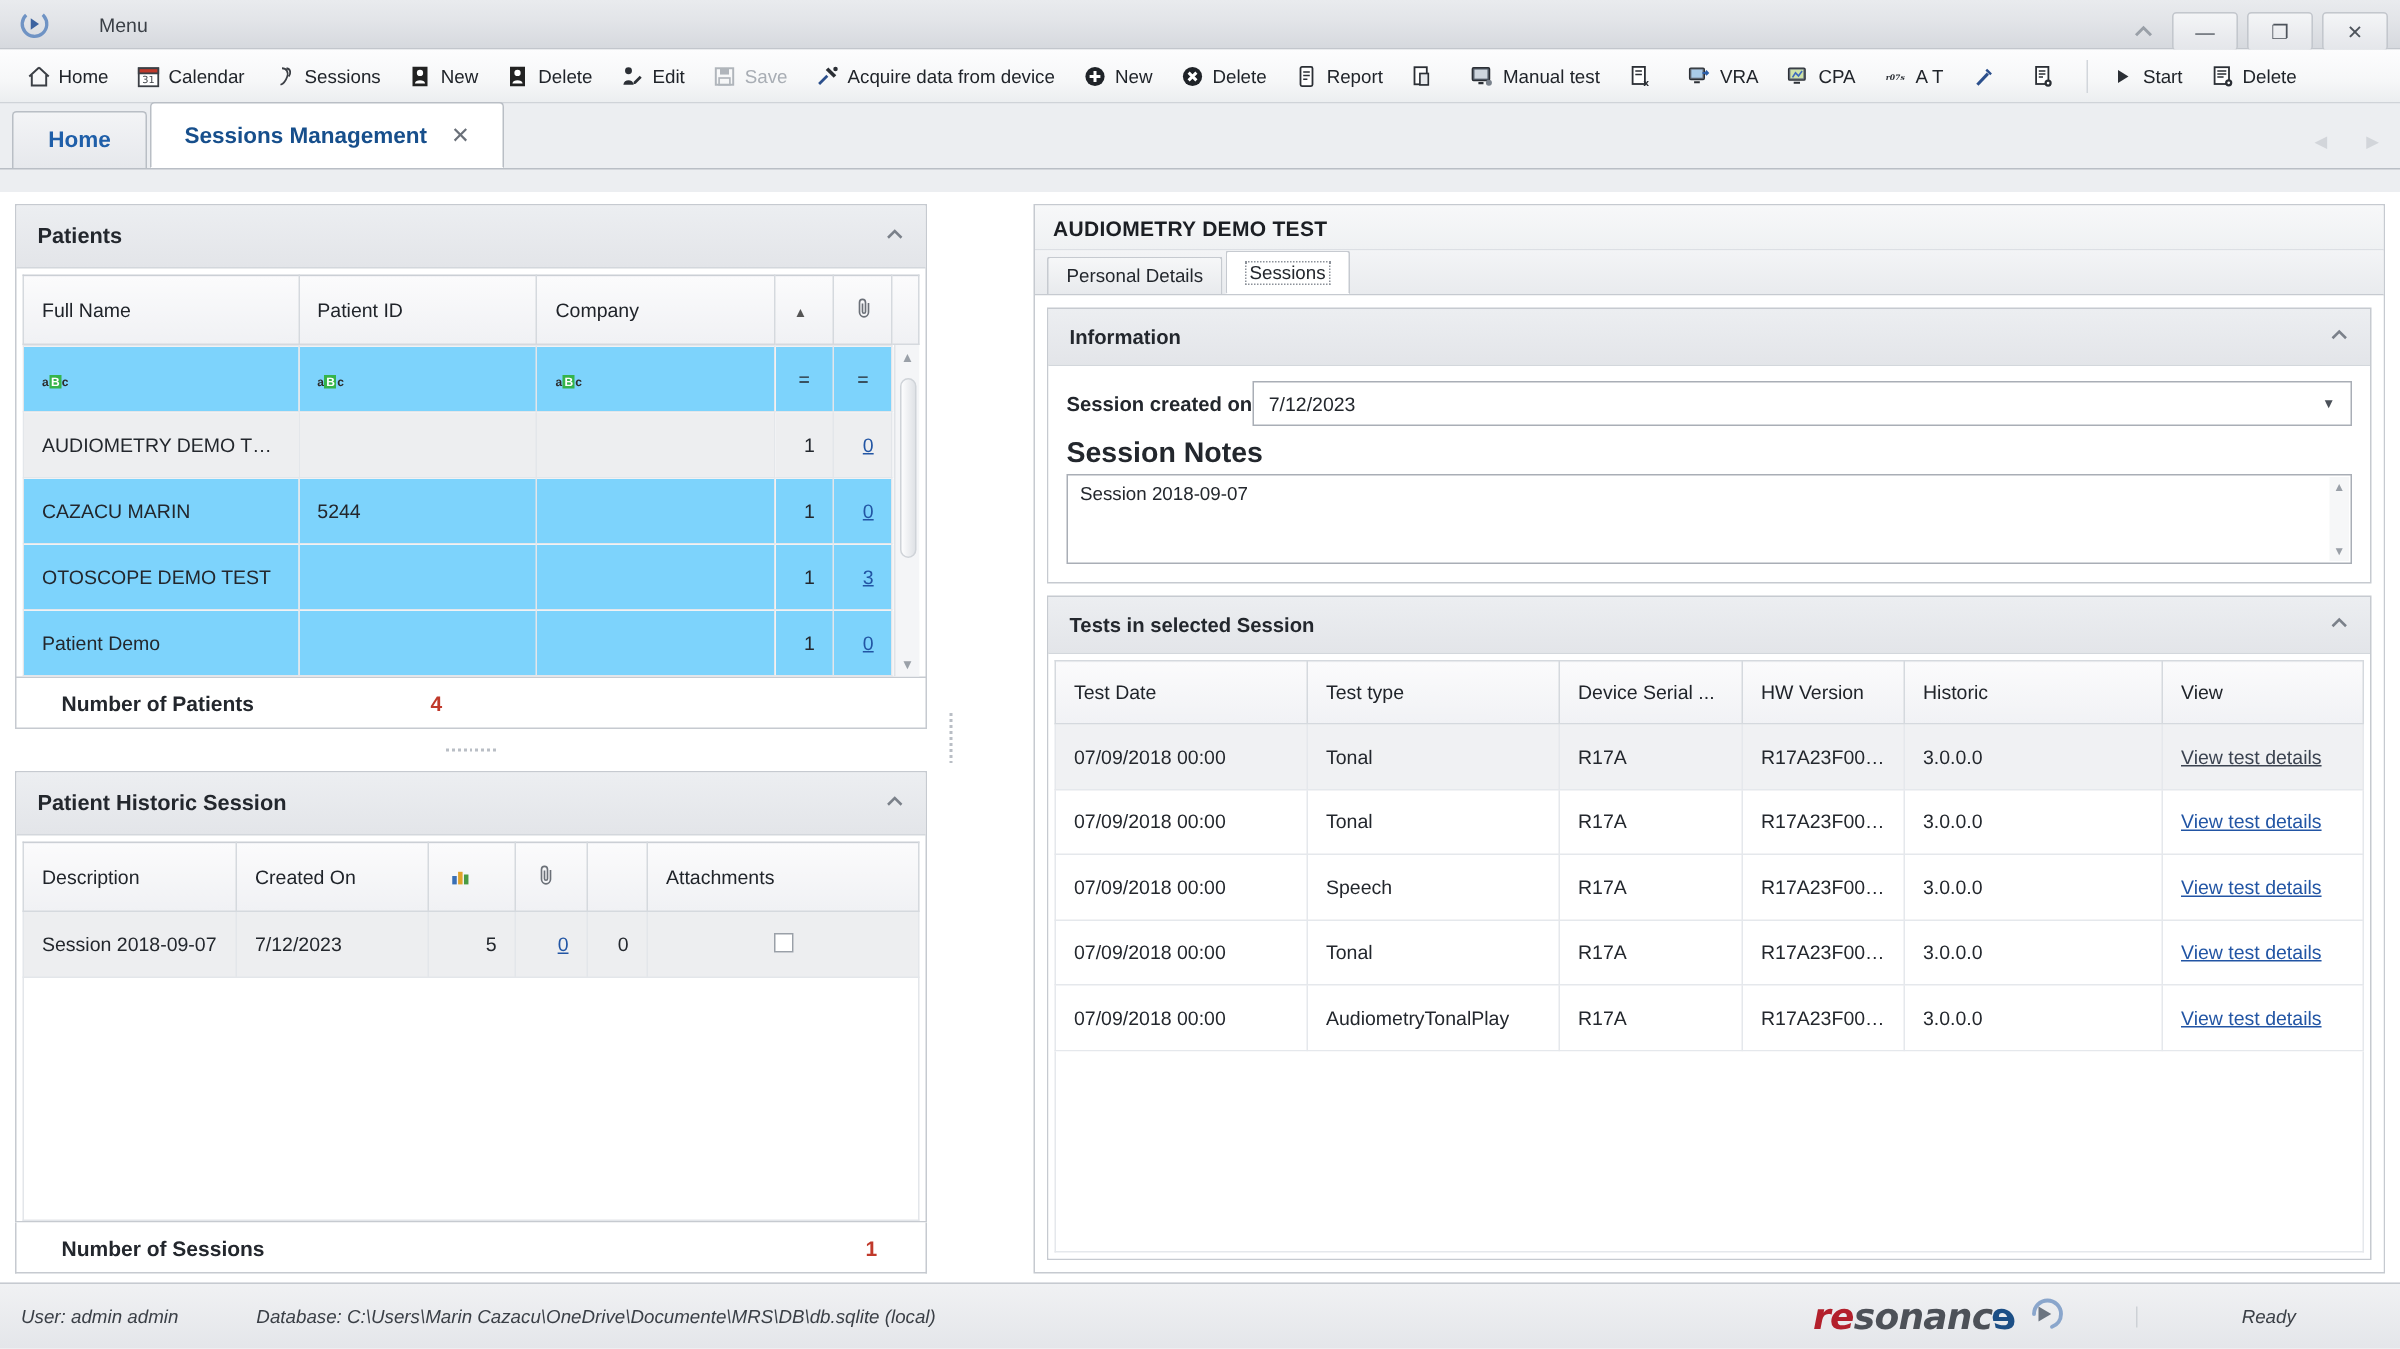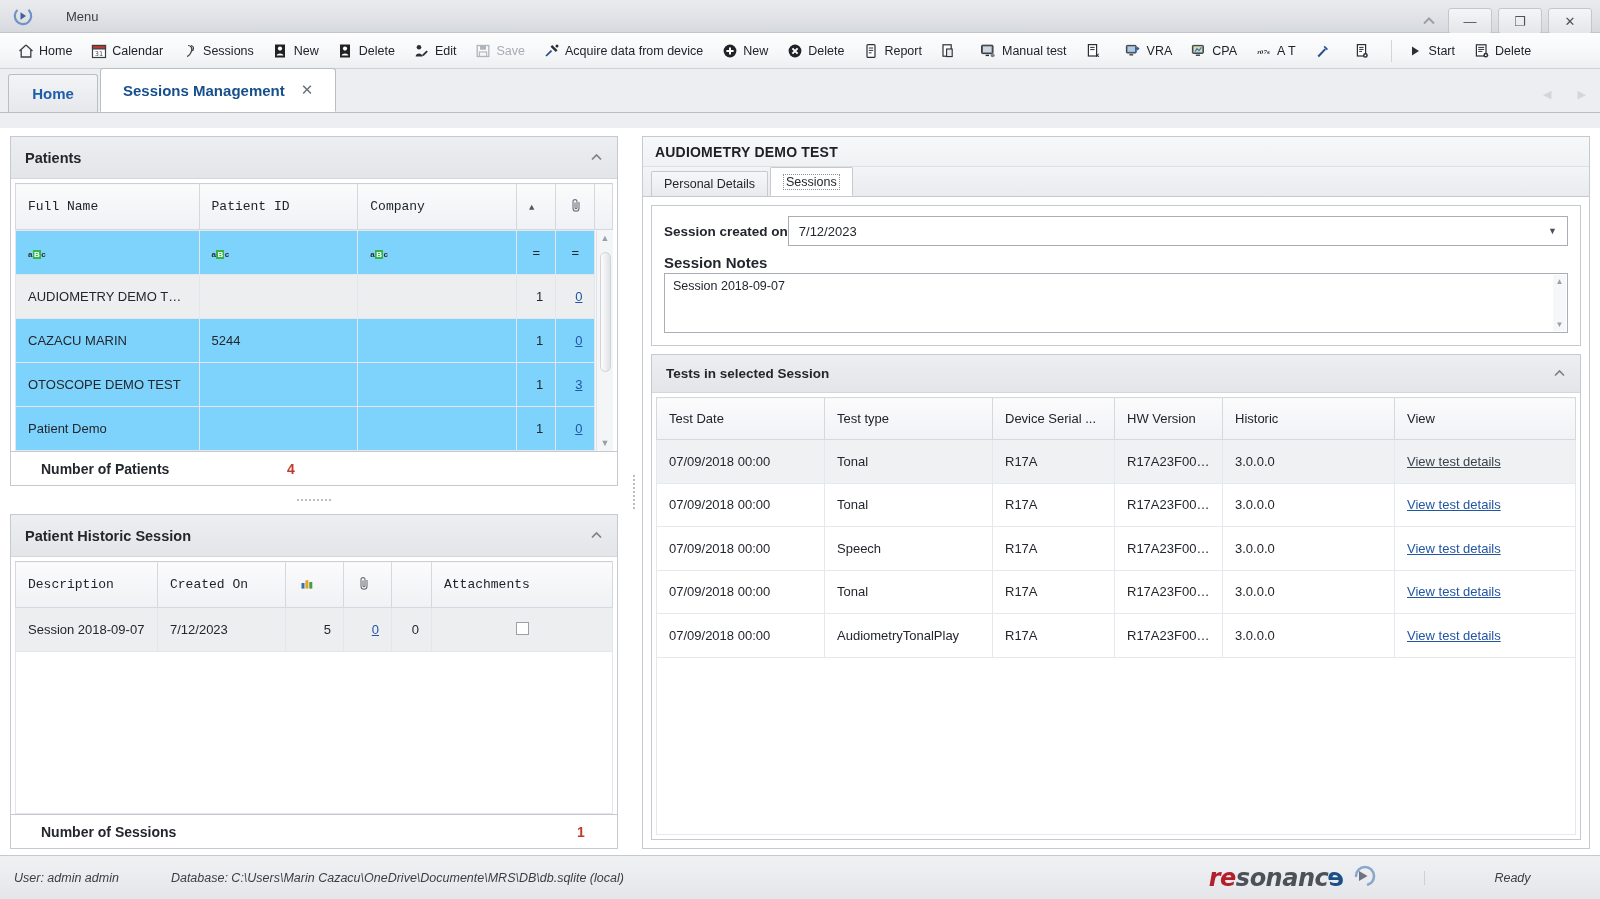--- a/index.html
+++ b/index.html
@@ -74,21 +74,21 @@
   .tab .tabclose{ font-size:15px; font-weight:normal; color:#6a7079; }
   .tab-nav{ position:absolute; right:14px; bottom:11px; display:flex; gap:26px; color:#d2d5da; font-size:11px;}
   .content{
     position:absolute; left:0; top:128px; right:0; bottom:44px;
     background:#ffffff;
     display:flex;
   }
   .left-col{ width:626px; flex:0 0 626px; padding:8px 8px 6px 10px; display:flex; flex-direction:column; }
   .vsplitter{ width:16px; flex:0 0 16px; display:flex; align-items:center; justify-content:center; }
   .vsplitter .grip{ width:2px; height:34px; background:repeating-linear-gradient(to bottom,#b9bec5 0 2px,transparent 2px 4px); }
-  .right-col{ flex:1 1 auto; padding:8px 10px 6px 0; display:flex; flex-direction:column; min-width:0;}
+  .right-col{ flex:1 1 auto; padding:8px 10px 6px 0; display:flex; flex-direction:column; min-width:0;margin-left:47px;}
 
   
   .panel{
     border:1px solid #c6cad0; background:#ffffff;
     display:flex; flex-direction:column; min-height:0;
   }
   .panel-head{
     height:42px; flex:0 0 42px;
     background:linear-gradient(to bottom,#eceef1,#e3e5e9);
     border-bottom:1px solid #d3d7dc;
@@ -99,21 +99,21 @@
   .panel-head.small{ height:38px; flex:0 0 38px; font-size:13.5px;}
   .chev{ color:#7b818a; font-size:11px; }
 
   
   .grid-wrap{ flex:1 1 auto; min-height:0; display:flex; flex-direction:column; padding:4px 4px 0 4px;}
   table.grid{ border-collapse:collapse; width:100%; table-layout:fixed; }
   table.grid th{
     font-weight:normal; text-align:left; font-size:13px; color:#20242a;
     background:linear-gradient(to bottom,#fbfbfc,#f0f1f4);
     border:1px solid #d5d9de; border-top:1px solid #cbcfd5;
-    padding:0 12px; height:46px; vertical-align:middle;font-family:Liberation Mono, monospace;
+    padding:0 12px; height:46px; vertical-align:middle;
   }
   table.grid td{
     border:1px solid #e3e6ea; padding:0 12px; height:44px;
     font-size:13px; color:#23272d; vertical-align:middle; background:#7dd3fc;
     overflow:hidden; white-space:nowrap; text-overflow:ellipsis;
   }
   tr.sel td{ background:#edeef0; }
   td.num,th.num{ text-align:right; }
   td.ctr,th.ctr{ text-align:center; }
   .lnk{ color:#2255a4; text-decoration:underline; }
@@ -177,21 +177,21 @@
 
   .info-body{ padding:10px 12px 12px 12px; background:#fff; }
   .field-row{ display:flex; align-items:center; }
   .field-label{ font-weight:bold; font-size:13.5px; color:#23272d; white-space:nowrap;}
   .combo{
     flex:1 1 auto; height:30px; border:1px solid #a9aeb6; background:#fff;
     display:flex; align-items:center; padding:0 10px; font-size:13px; color:#23272d;
     justify-content:space-between;
   }
   .combo .arw{ color:#4b5159; font-size:9px; }
-  .notes-label{ font-weight:bold; font-size:15px; color:#23272d; margin:8px 0 2px 0;}
+  .notes-label{ font-weight:bold; font-size:19px; color:#23272d; margin:8px 0 2px 0;}
   .notes{
     height:60px; border:1px solid #a9aeb6; background:#fff; position:relative;
     font-size:12.5px; color:#23272d; padding:5px 8px;
   }
   .notes .nscroll{
     position:absolute; right:1px; top:1px; bottom:1px; width:13px; background:#f6f7f8;
     display:flex; flex-direction:column; justify-content:space-between; align-items:center;
     color:#9aa0a8; font-size:8px; padding:2px 0;
   }
 
@@ -683,20 +683,28 @@
           <span>Personal Details</span>
         </div>
         <div class="subtab active">
           <span>Sessions</span>
         </div>
       </div>
 
       <div class="rbody">
 
         <div class="panel" style="flex:0 0 auto;">
+          <div class="panel-head small">
+            <span>Information</span>
+            <span class="chev">
+              <svg width="13" height="9" viewBox="0 0 13 9">
+                  <path d="M2 6.5 L6.5 2 L11 6.5" fill="none" stroke="#7b818a" stroke-width="1.7"></path>
+                </svg>
+            </span>
+          </div>
           <div class="info-body">
             <div class="field-row">
               <span class="field-label">Session created on</span>
               <div class="combo">
                 <span>7/12/2023</span>
                 <span class="arw">▼</span>
               </div>
             </div>
             <div class="notes-label">Session Notes</div>
             <div class="notes">

